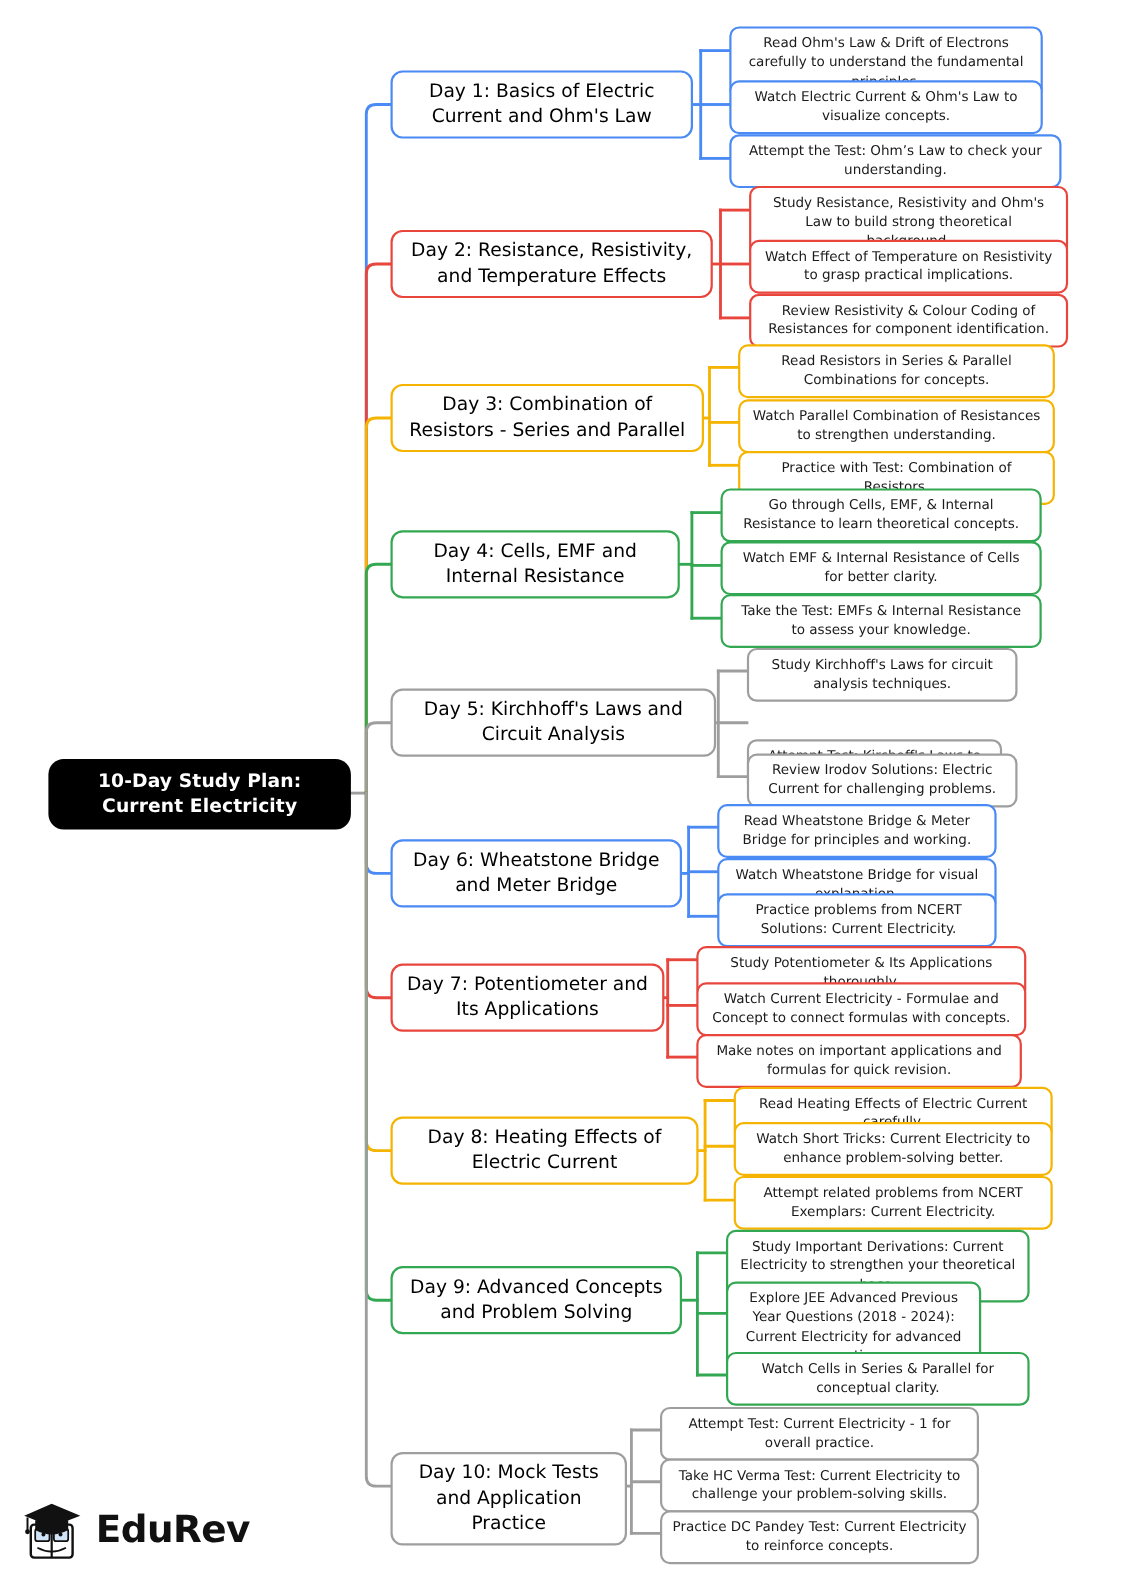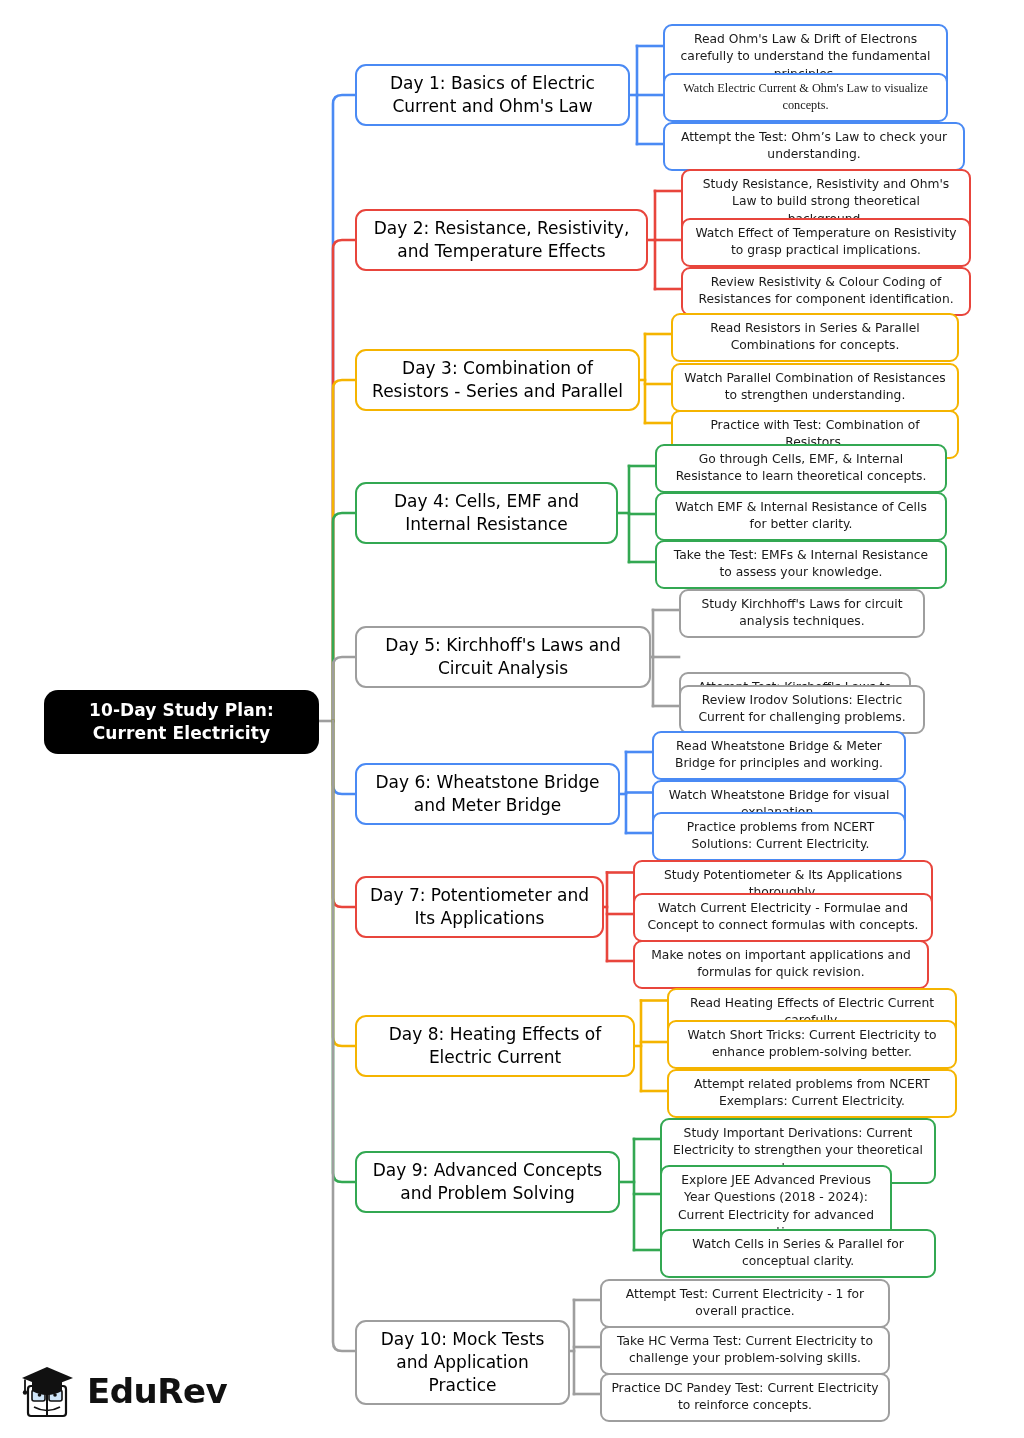--- a/index.html
+++ b/index.html
@@ -130,21 +130,21 @@
       <path d="M 570 1351 H 574" fill="none" stroke="#9e9e9e" stroke-width="2.6" stroke-linecap="square" stroke-linejoin="round"></path>
       <path d="M 574 1300 V 1394" fill="none" stroke="#9e9e9e" stroke-width="2.6" stroke-linecap="square" stroke-linejoin="round"></path>
       <path d="M 574 1300 H 600" fill="none" stroke="#9e9e9e" stroke-width="2.6" stroke-linecap="square" stroke-linejoin="round"></path>
       <path d="M 574 1347 H 600" fill="none" stroke="#9e9e9e" stroke-width="2.6" stroke-linecap="square" stroke-linejoin="round"></path>
       <path d="M 574 1394 H 600" fill="none" stroke="#9e9e9e" stroke-width="2.6" stroke-linecap="square" stroke-linejoin="round"></path>
     </svg>
   <div id="nodes-layer">
       <div class="node root-node" style="left: 44px; top: 690px; width: 275px; min-height: 62px;">10-Day Study Plan: Current Electricity</div>
       <div class="node day-node" style="left: 355px; top: 64px; width: 275px; min-height: 62px; border-color: rgb(74, 138, 244);">Day 1: Basics of Electric Current and Ohm's Law</div>
       <div class="node leaf-node" style="left: 663px; top: 24px; width: 285px; min-height: 44px; border-color: rgb(74, 138, 244);">Read Ohm's Law &amp; Drift of Electrons carefully to understand the fundamental principles.</div>
-      <div class="node leaf-node" style="left: 663px; top: 73px; width: 285px; min-height: 44px; border-color: rgb(74, 138, 244); font-family: Liberation Serif, serif;">Watch Electric Current &amp; Ohm's Law to visualize concepts.</div>
+      <div class="node leaf-node" style="left: 663px; top: 73px; width: 285px; min-height: 44px; border-color: rgb(74, 138, 244);">Watch Electric Current &amp; Ohm's Law to visualize concepts.</div>
       <div class="node leaf-node" style="left: 663px; top: 122px; width: 302px; min-height: 44px; border-color: rgb(74, 138, 244);">Attempt the Test: Ohm’s Law to check your understanding.</div>
       <div class="node day-node" style="left: 355px; top: 209px; width: 293px; min-height: 62px; border-color: rgb(232, 69, 60);">Day 2: Resistance, Resistivity, and Temperature Effects</div>
       <div class="node leaf-node" style="left: 681px; top: 169px; width: 290px; min-height: 44px; border-color: rgb(232, 69, 60);">Study Resistance, Resistivity and Ohm's Law to build strong theoretical background.</div>
       <div class="node leaf-node" style="left: 681px; top: 218px; width: 290px; min-height: 44px; border-color: rgb(232, 69, 60);">Watch Effect of Temperature on Resistivity to grasp practical implications.</div>
       <div class="node leaf-node" style="left: 681px; top: 267px; width: 290px; min-height: 44px; border-color: rgb(232, 69, 60);">Review Resistivity &amp; Colour Coding of Resistances for component identification.</div>
       <div class="node day-node" style="left: 355px; top: 349px; width: 285px; min-height: 62px; border-color: rgb(245, 180, 0);">Day 3: Combination of Resistors - Series and Parallel</div>
       <div class="node leaf-node" style="left: 671px; top: 313px; width: 288px; min-height: 42px; border-color: rgb(245, 180, 0);">Read Resistors in Series &amp; Parallel Combinations for concepts.</div>
       <div class="node leaf-node" style="left: 671px; top: 363px; width: 288px; min-height: 42px; border-color: rgb(245, 180, 0);">Watch Parallel Combination of Resistances to strengthen understanding.</div>
       <div class="node leaf-node" style="left: 671px; top: 410px; width: 288px; min-height: 26px; border-color: rgb(245, 180, 0);">Practice with Test: Combination of Resistors.</div>
       <div class="node day-node" style="left: 355px; top: 482px; width: 263px; min-height: 62px; border-color: rgb(51, 168, 82);">Day 4: Cells, EMF and Internal Resistance</div>

